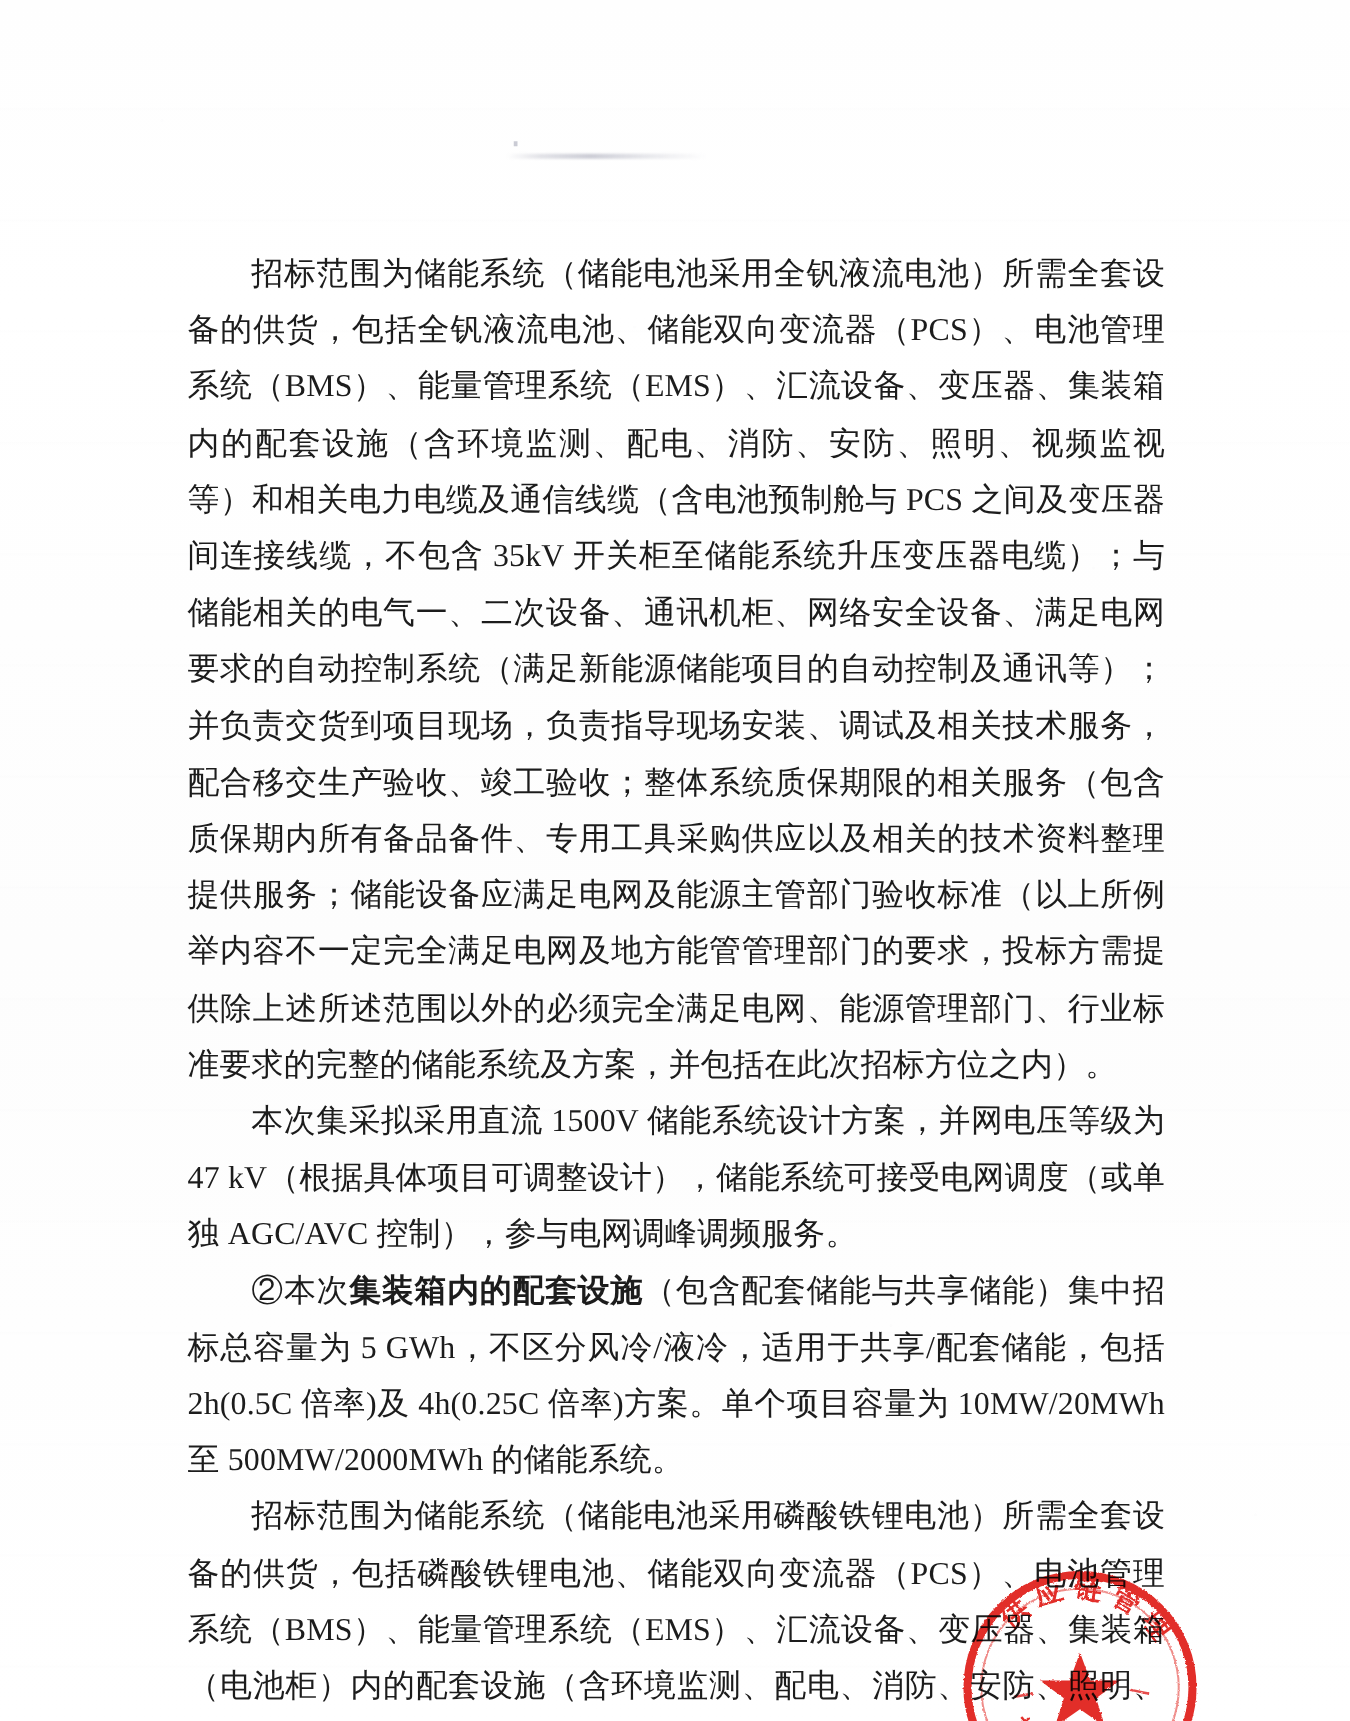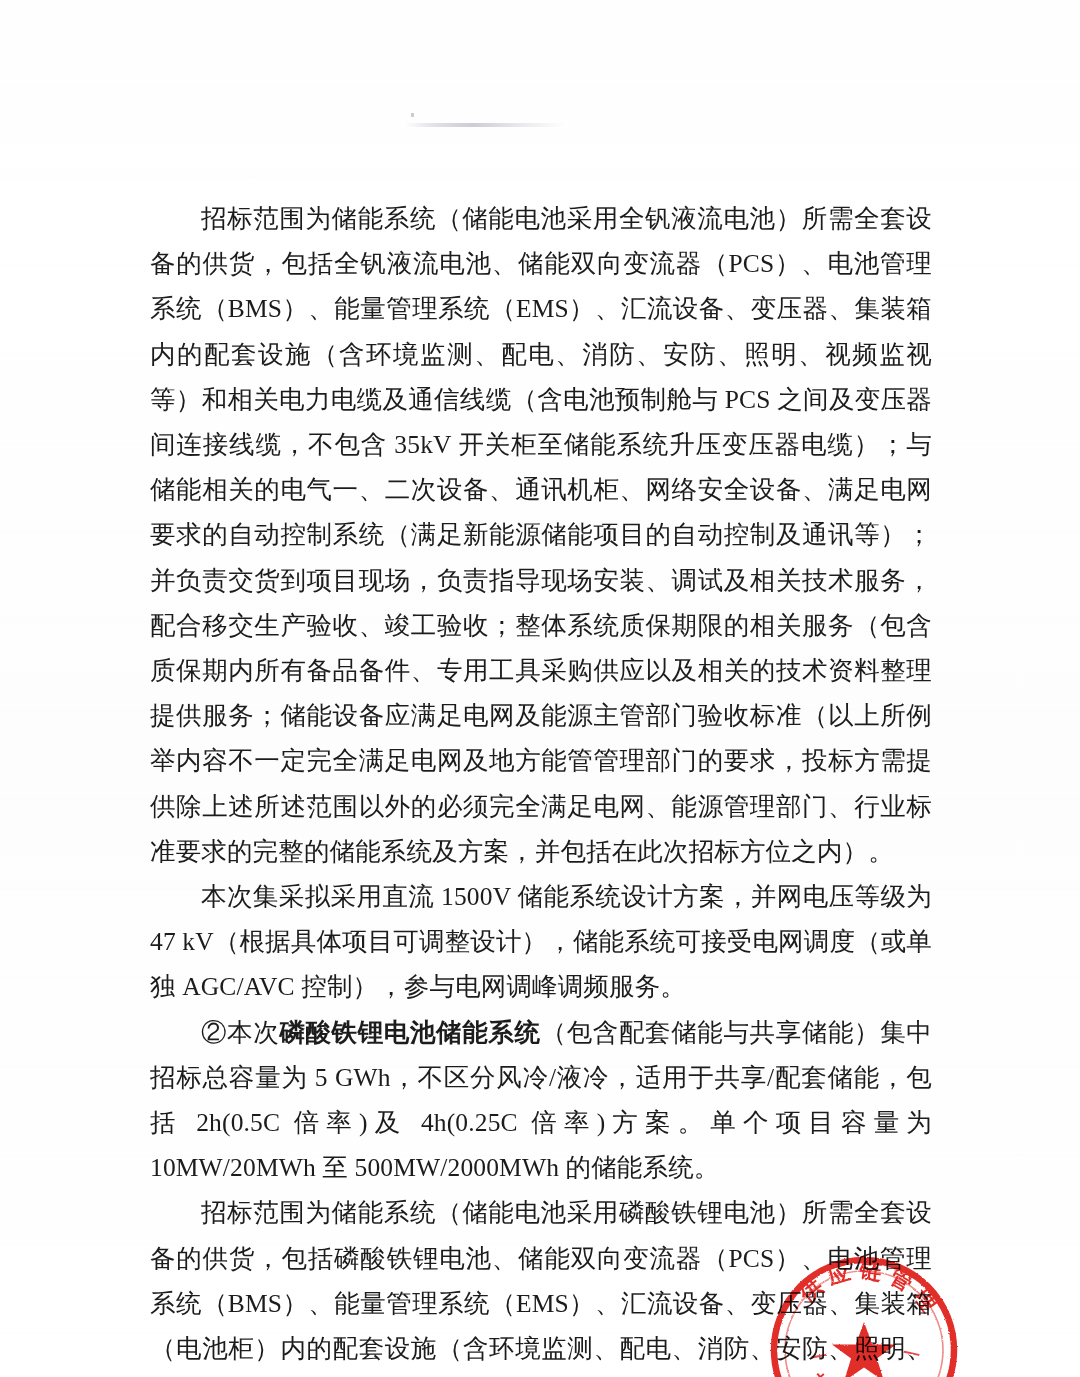--- a/index.html
+++ b/index.html
@@ -121,21 +121,21 @@
   <div id="scan-noise"></div>
   <div id="top-artifact"></div>
   <div id="top-artifact-dot"></div>
 
   <div id="body-text">
 
     <p class="para">招标范围为储能系统（储能电池采用全钒液流电池）所需全套设备的供货，包括全钒液流电池、储能双向变流器（PCS）、电池管理系统（BMS）、能量管理系统（EMS）、汇流设备、变压器、集装箱内的配套设施（含环境监测、配电、消防、安防、照明、视频监视等）和相关电力电缆及通信线缆（含电池预制舱与 PCS 之间及变压器间连接线缆，不包含 35kV 开关柜至储能系统升压变压器电缆）；与储能相关的电气一、二次设备、通讯机柜、网络安全设备、满足电网要求的自动控制系统（满足新能源储能项目的自动控制及通讯等）；并负责交货到项目现场，负责指导现场安装、调试及相关技术服务，配合移交生产验收、竣工验收；整体系统质保期限的相关服务（包含质保期内所有备品备件、专用工具采购供应以及相关的技术资料整理提供服务；储能设备应满足电网及能源主管部门验收标准（以上所例举内容不一定完全满足电网及地方能管管理部门的要求，投标方需提供除上述所述范围以外的必须完全满足电网、能源管理部门、行业标准要求的完整的储能系统及方案，并包括在此次招标方位之内）。</p>
 
     <p class="para">本次集采拟采用直流 1500V 储能系统设计方案，并网电压等级为 47 kV（根据具体项目可调整设计），储能系统可接受电网调度（或单独 AGC/AVC 控制），参与电网调峰调频服务。</p>
 
-    <p class="para"><span>②本次</span><span class="b">磷酸铁锂电池储能系统</span><span>（包含配套储能与共享储能）集中招标总容量为 5 GWh，不区分风冷/液冷，适用于共享/配套储能，包括 2h(0.5C 倍率)及 4h(0.25C 倍率)方案。单个项目容量为 10MW/20MWh 至 500MW/2000MWh 的储能系统。</span></p>
+    <p class="para"><span>②本次</span><span class="b">集装箱内的配套设施</span><span>（包含配套储能与共享储能）集中招标总容量为 5 GWh，不区分风冷/液冷，适用于共享/配套储能，包括 2h(0.5C 倍率)及 4h(0.25C 倍率)方案。单个项目容量为 10MW/20MWh 至 500MW/2000MWh 的储能系统。</span></p>
 
     <p class="para">招标范围为储能系统（储能电池采用磷酸铁锂电池）所需全套设备的供货，包括磷酸铁锂电池、储能双向变流器（PCS）、电池管理系统（BMS）、能量管理系统（EMS）、汇流设备、变压器、集装箱（电池柜）内的配套设施（含环境监测、配电、消防、安防、照明、视频监视等）和相关电力电缆及通信线缆（含电池预制舱与 PCS 之间的连接线缆，不包含 35kV 开关柜至储能系统升压变压器电缆及储能变压器间连接电缆）；与储能相关的电气一、二次设备、通讯机柜、网络安全设备、满足电网要求的自动控制系统（满足新能源储能项目的自动控制及通讯等）；并负责交货到项目现场，负责指导现场吊装、安装、调试及相关技术服务，配合移交生产验收、竣工验收；整体系统质保期限的相关服务（包含质保期内所有备品备件、专用工具采购供应以及相关的技术资料整理提供服务；储能设备应满足电网及能源主管部门验收标准（以上所例举</p>
 
   </div>
 
   <div id="seal">
     <svg viewBox="0 0 196 196" xmlns="http://www.w3.org/2000/svg">
       <defs>
         <path id="arcTop" d="M 98,98 m -72,0 a 72,72 0 0 1 144,0" fill="none"></path>
         <path id="arcBottom" d="M 98,98 m -62,0 a 62,62 0 0 0 124,0" fill="none"></path>

